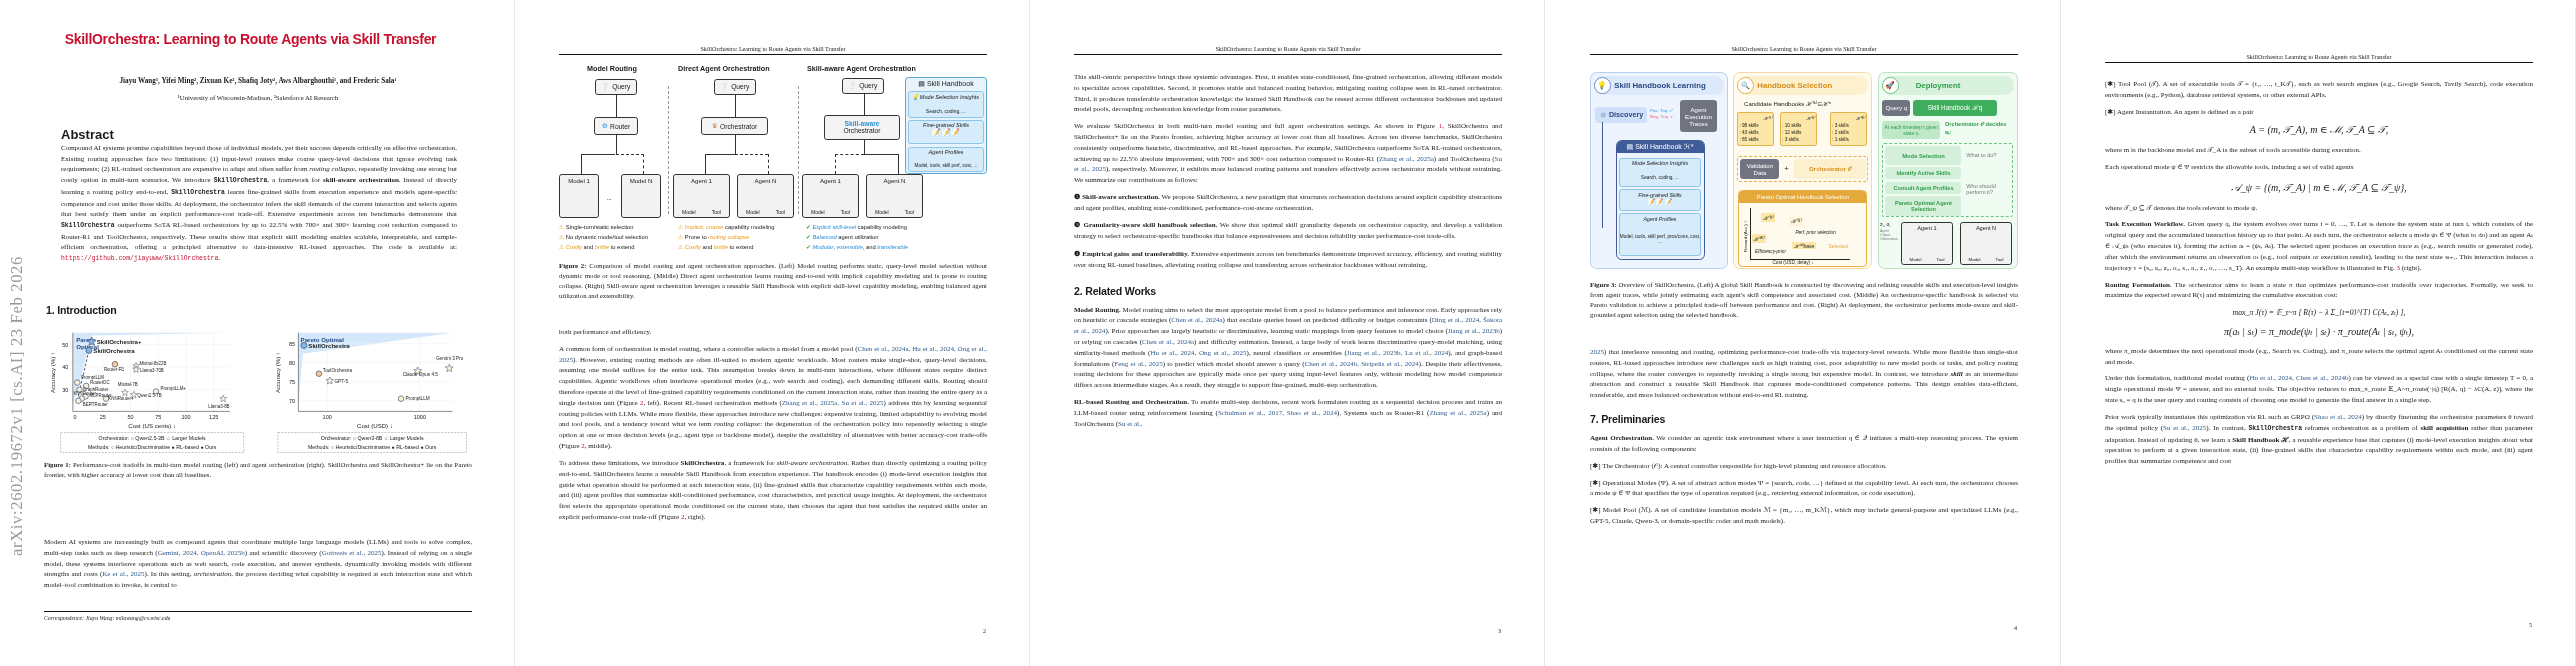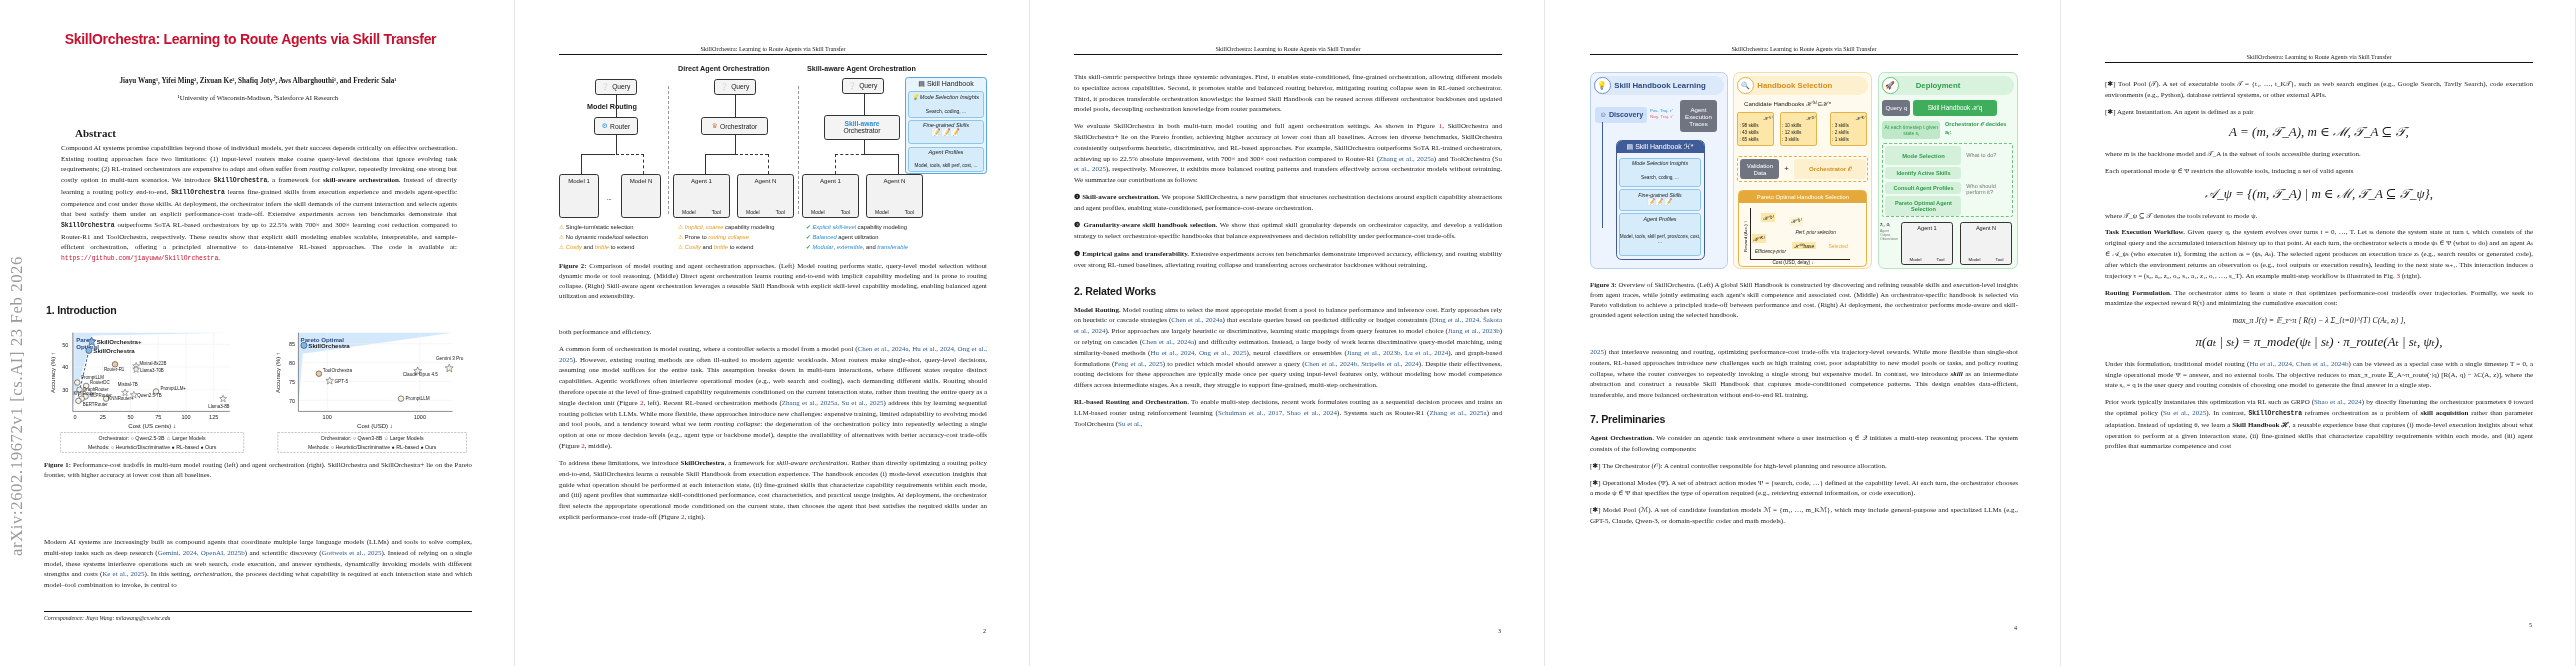--- a/index.html
+++ b/index.html
@@ -15,21 +15,21 @@
   .ref { color: #c8102e; }
   .mono { font-family: "Liberation Mono", "DejaVu Sans Mono", monospace; font-size: 6.4px; font-weight: bold; }
   .sechead { font-size: 10.6px; font-weight: bold; margin: 5.6px 0 7.8px 0; font-family: "Liberation Sans", sans-serif; letter-spacing: -0.2px; }
   .fig-cap { font-size: 6.8px; line-height: 10px; text-align: justify; }
   .fig-cap b { font-weight: bold; }
   
   .title { position: absolute; top: 31px; left: 56px; width: 389px; text-align: center; color: #c8102e; font-size: 14px; line-height: 16.7px; font-weight: bold; font-family: "Liberation Sans", sans-serif; letter-spacing: -0.3px; }
   .authors { position: absolute; top: 77px; left: 44px; width: 428px; text-align: center; font-size: 7.2px; font-weight: bold; }
   .affil { position: absolute; top: 94px; left: 44px; width: 428px; text-align: center; font-size: 6.7px; }
   .arxiv-stamp { position: absolute; left: 6.7px; top: 556px; transform-origin: 0 0; transform: rotate(-90deg); color: #9a9a9a; font-size: 16.7px; font-family: "Liberation Serif", serif; white-space: nowrap; letter-spacing: 0.6px; width: 511px; }
-  .abstract-h { position: absolute; top: 127px; left: 75px; font-size: 11px; font-weight: bold; font-family: Liberation Serif, serif; }
+  .abstract-h { position: absolute; top: 127px; left: 61px; font-size: 13px; font-weight: bold; font-family: Liberation Sans, sans-serif; }
   .abstract { position: absolute; top: 143px; left: 61px; width: 396px; font-size: 7px; line-height: 10.7px; text-align: justify; }
   .code-link { color: #c8102e; font-family: "Liberation Mono", monospace; font-size: 6.4px; }
   .intro-h { position: absolute; top: 298px; left: 46px; }
   .fig1 { position: absolute; top: 328px; left: 44px; width: 428px; height: 128px; }
   .chart { position: absolute; background: #fff; }
   .chart svg { width: 100%; height: 100%; }
   .fig1-cap { position: absolute; top: 460px; left: 44px; width: 428px; }
   .p1-body { position: absolute; top: 537px; left: 44px; width: 428px; }
   .footnote { position: absolute; top: 611px; left: 44px; width: 428px; border-top: 0.8px solid #111; padding-top: 3.3px; font-size: 5.8px; font-style: italic; }
   
@@ -55,21 +55,21 @@
   .p3-body { position: absolute; top: 72px; left: 44px; width: 428px; }
   .contrib { font-size: 7px; line-height: 10.8px; text-align: justify; margin-bottom: 6.7px; }
   .contrib b { font-weight: bold; }
   
   .fig3 { position: absolute; top: 72px; left: 44px; width: 428px; height: 197px; font-family: "Liberation Sans", sans-serif; }
   .panel { position: absolute; top: 0; height: 197px; border-radius: 6.7px; }
   .panel-head { position: absolute; top: 2.8px; left: 3.3px; right: 3.3px; height: 19px; border-radius: 9px; display: flex; align-items: center; font-weight: bold; font-size: 7.8px; }
   .pill { position: absolute; border-radius: 3.3px; font-size: 6.1px; text-align: center; display: flex; align-items: center; justify-content: center; }
   .fig3-cap { position: absolute; top: 280px; left: 44px; width: 428px; }
   .p4-body { position: absolute; top: 347px; left: 44px; width: 428px; }
-  .eq { text-align: center; font-style: italic; font-size: 13px; margin: 6.7px 0 9px 0; }
+  .eq { text-align: center; font-style: italic; font-size: 10px; margin: 6.7px 0 9px 0; }
 </style>
 </head>
 <body>
 
 <div class="page p1">
   <div class="arxiv-stamp">arXiv:2602.19672v1  [cs.AI]  23 Feb 2026</div>
   <div class="title">SkillOrchestra: Learning to Route Agents via Skill Transfer</div>
   <div class="authors">Jiayu Wang¹, Yifei Ming², Zixuan Ke², Shafiq Joty², Aws Albarghouthi¹, and Frederic Sala¹</div>
   <div class="affil">¹University of Wisconsin-Madison, ²Salesforce AI Research</div>
 
@@ -220,21 +220,21 @@
   <div class="p1-body">
     <p class="body"><span>Modern AI systems are increasingly built as compound agents that coordinate multiple large language models (LLMs) and tools to solve complex, multi-step tasks such as deep research (</span><a class="cite">Gemini, 2024, OpenAI, 2025b</a><span>) and scientific discovery (</span><a class="cite">Gottweis et al., 2025</a><span>). Instead of relying on a single model, these systems interleave operations such as web search, code execution, and answer synthesis, dynamically invoking models with different strengths and costs (</span><a class="cite">Ke et al., 2025</a><span>). In this setting, </span><i>orchestration</i><span>, the process deciding what capability is required at each interaction state and which model–tool combination to invoke, is central to</span></p>
   </div>
   <div class="footnote">Correspondence: Jiayu Wang: milawang@cs.wisc.edu</div>
 </div>
 
 <div class="page p2">
   <div class="runhead">SkillOrchestra: Learning to Route Agents via Skill Transfer</div>
 
   <div class="fig2">
-    <div class="col-title" style="left:28px;margin-top:38px;">Model Routing</div>
+    <div class="col-title" style="left:28px;">Model Routing</div>
     <div class="col-title" style="left:119px;">Direct Agent Orchestration</div>
     <div class="col-title" style="left:248px;">Skill-aware Agent Orchestration</div>
 
     <div class="sep" style="left:109px;top:22px;"></div>
     <div class="sep" style="left:239px;top:22px;"></div>
 
     <div class="node" style="left:36px;top:15px;width:42px;height:15.6px;">
         <span>❔</span>
         <span>Query</span>
       </div>
@@ -475,18 +475,19 @@
     <p class="body">[✱] Agent Instantiation. An agent is defined as a pair</p>
     <div class="eq">A = (m, 𝒯_A),   m ∈ ℳ, 𝒯_A ⊆ 𝒯,</div>
     <p class="body">where m is the backbone model and 𝒯_A is the subset of tools accessible during execution.</p>
     <p class="body">Each operational mode ψ ∈ Ψ restricts the allowable tools, inducing a set of valid agents</p>
     <div class="eq">𝒜_ψ = {(m, 𝒯_A) | m ∈ ℳ, 𝒯_A ⊆ 𝒯_ψ},</div>
     <p class="body">where 𝒯_ψ ⊆ 𝒯 denotes the tools relevant to mode ψ.</p>
     <p class="body"><b>Task Execution Workflow.</b><span> Given query q, the system evolves over turns t = 0, …, T. Let sₜ denote the system state at turn t, which consists of the original query and the accumulated interaction history up to that point. At each turn, the orchestrator selects a mode ψₜ ∈ Ψ (what to do) and an agent Aₜ ∈ 𝒜_ψₜ (who executes it), forming the action aₜ = (ψₜ, Aₜ). The selected agent produces an execution trace zₜ (e.g., search results or generated code), after which the environment returns an observation oₜ (e.g., tool outputs or execution results), leading to the next state sₜ₊₁. This interaction induces a trajectory τ = (s₀, a₀, z₀, o₀, s₁, a₁, z₁, o₁, …, s_T). An example multi-step workflow is illustrated in Fig. </span><a class="ref">3</a><span> (right).</span></p>
     <p class="body"><b>Routing Formulation.</b><span> The orchestrator aims to learn a state π that optimizes performance-cost tradeoffs over trajectories. Formally, we seek to maximize the expected reward R(τ) and minimizing the cumulative execution cost:</span></p>
     <div class="eq" style="font-size:7.8px;">max_π J(τ) = 𝔼_τ~π [ R(τ) − λ Σ_{t=0}^{T} C(Aₜ, zₜ) ],</div>
     <div class="eq">π(aₜ | sₜ) = π_mode(ψₜ | sₜ) · π_route(Aₜ | sₜ, ψₜ),</div>
+    <p class="body">where π_mode determines the next operational mode (e.g., Search vs. Coding), and π_route selects the optimal agent Aₜ conditioned on the current state and mode.</p>
     <p class="body"><span>Under this formulation, traditional model routing (</span><a class="cite">Hu et al., 2024, Chen et al., 2024b</a><span>) can be viewed as a special case with a single timestep T = 0, a single operational mode Ψ = answer, and no external tools. The objective reduces to max_π_route 𝔼_A~π_route(·|q) [R(A, q) − λC(A, z)], where the state s₀ = q is the user query and routing consists of choosing one model to generate the final answer in a single step.</span></p>
     <p class="body"><span>Prior work typically instantiates this optimization via RL such as GRPO (</span><a class="cite">Shao et al., 2024</a><span>) by directly finetuning the orchestrator parameters θ toward the optimal policy (</span><a class="cite">Su et al., 2025</a><span>). In contrast, </span><span class="mono">SkillOrchestra</span><span> reframes orchestration as a problem of </span><b>skill acquisition</b><span> rather than parameter adaptation. Instead of updating θ, we learn a </span><b>Skill Handbook ℋ</b><span>, a reusable experience base that captures (i) mode-level execution insights about what operation to perform at a given interaction state, (ii) fine-grained skills that characterize capability requirements within each mode, and (iii) agent profiles that summarize competence and cost</span></p>
   </div>
   <div class="pagenum" style="top:614px;">5</div>
 </div>
 
 
 </body></html>

